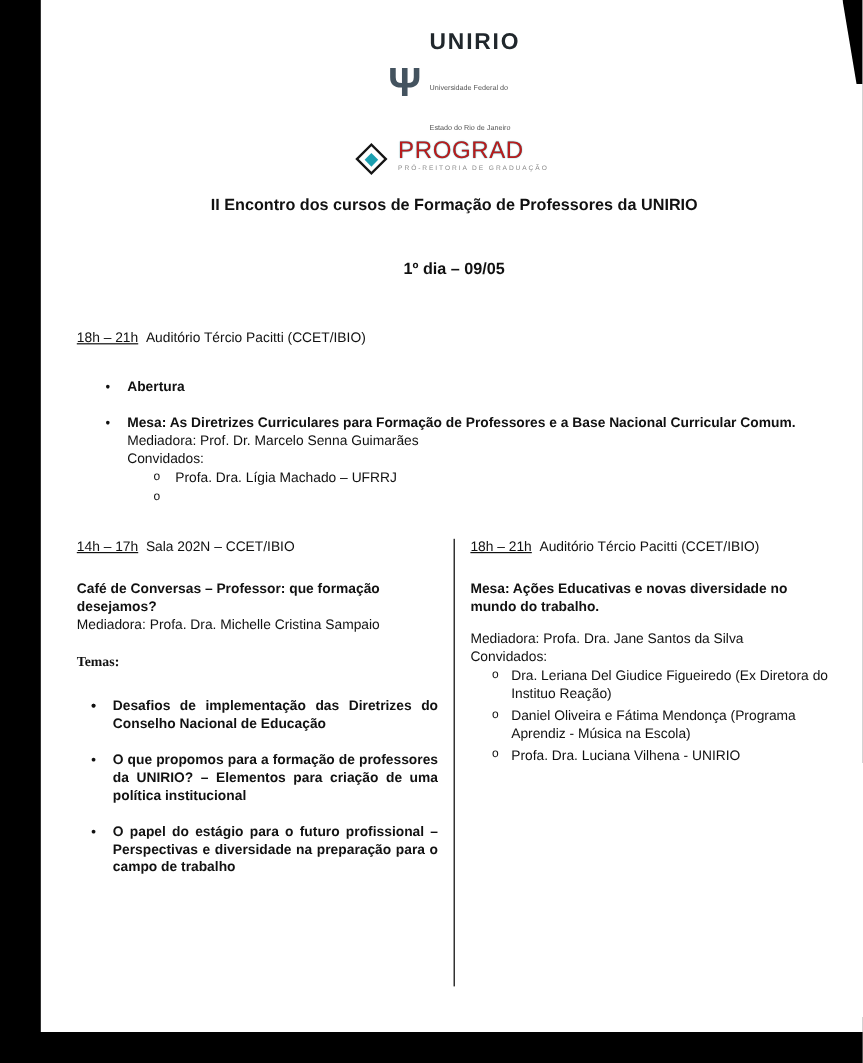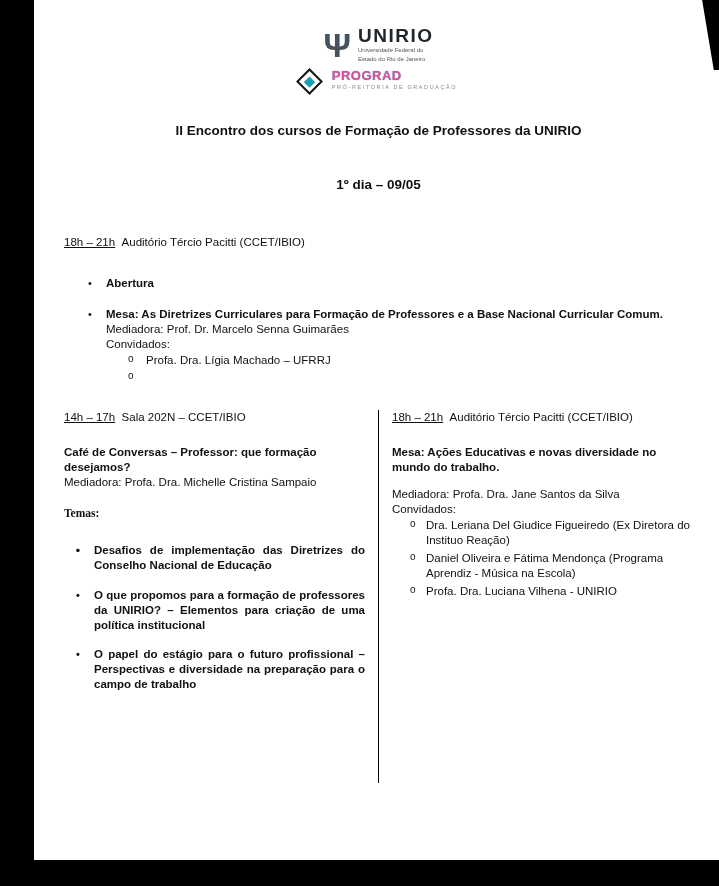--- a/index.html
+++ b/index.html
@@ -13,32 +13,32 @@
   .corner-tr{position:absolute;right:0;top:0;width:26px;height:70px;background:#000;
     clip-path:polygon(35% 0,100% 0,100% 100%,80% 100%);}
   .content{
     position:absolute;left:34px;top:0;right:0;bottom:26px;background:#fff;
     padding:26px 26px 0 30px;box-sizing:border-box;
   }
   
   .logos{display:flex;flex-direction:column;align-items:center;gap:5px;}
   .logo-row{display:flex;align-items:center;gap:7px;}
   .trident{font-size:34px;font-weight:bold;color:#44535f;line-height:1;}
-  .uni-text{display:flex;flex-direction:column;}
+  .uni-text{display:flex;flex-direction:column;gap:24px;}
   .uni-word{font-size:19px;font-weight:bold;letter-spacing:1.5px;color:#20272c;line-height:1;}
   .uni-sub{font-size:6px;color:#555;line-height:1.2;margin-top:2px;}
   .diamond-outer{display:inline-block;width:15px;height:15px;border:2px solid #151515;
     transform:rotate(45deg);position:relative;margin:4px 6px 0 0;}
   .diamond-inner{position:absolute;left:3.5px;top:3.5px;width:8px;height:8px;background:#1b9fb0;}
   .prog-text{display:flex;flex-direction:column;}
-  .prog-word{font-size:13px;font-weight:700;letter-spacing:.5px;color:#ec4899;line-height:1;
+  .prog-word{font-size:20px;font-weight:400;letter-spacing:.5px;color:#b91c1c;line-height:1;
     text-shadow:0 0 1px #1b9fb0;}
   .prog-sub{font-size:5.5px;color:#8a8a8a;letter-spacing:1.6px;margin-top:2px;}
   
-  .doc-title{margin-top:31px;text-align:center;font-weight:bold;font-size:13.5px;}
+  .doc-title{margin-top:16px;text-align:center;font-weight:bold;font-size:13.5px;}
   .day-heading{text-align:center;font-weight:bold;font-size:13.5px;}
   .day1-heading{margin-top:36px;}
   .day2-heading{margin-top:48px;}
   .session-line{margin-top:42px;}
   .u{text-decoration:underline;}
   
   ul{list-style:none;margin:0;padding:0;}
   .main-list{margin-top:26px;}
   .main-list>li{position:relative;padding-left:22px;margin-left:20px;margin-bottom:16px;max-width:575px;}
   .bullet{position:absolute;left:4px;top:0;font-size:11px;}

